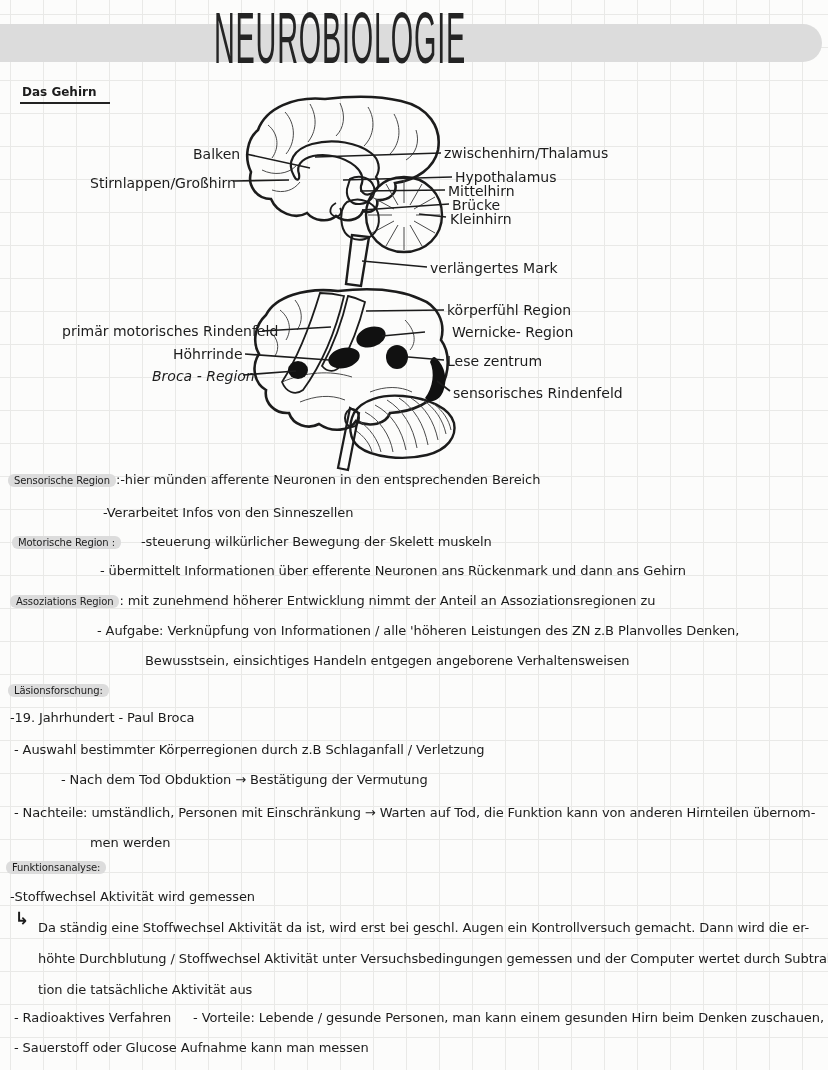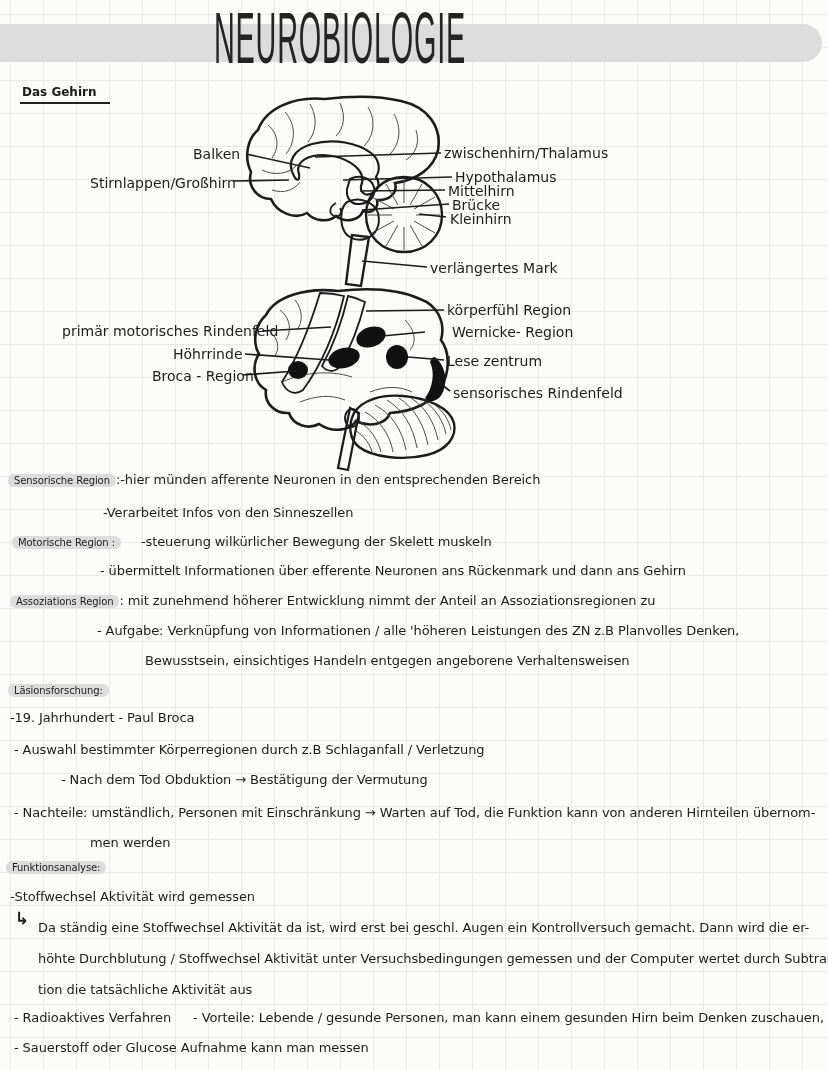--- a/index.html
+++ b/index.html
@@ -157,21 +157,21 @@
 <div class="lbl" style="left:90px;top:175px;">Stirnlappen/Großhirn</div>
 <div class="lbl" style="left:444px;top:145px;">zwischenhirn/Thalamus</div>
 <div class="lbl" style="left:455px;top:169px;">Hypothalamus</div>
 <div class="lbl" style="left:448px;top:183px;">Mittelhirn</div>
 <div class="lbl" style="left:452px;top:197px;">Brücke</div>
 <div class="lbl" style="left:450px;top:211px;">Kleinhirn</div>
 <div class="lbl big" style="left:430px;top:260px;">verlängertes Mark</div>
 
 <div class="lbl" style="left:62px;top:323px;">primär  motorisches  Rindenfeld</div>
 <div class="lbl" style="left:173px;top:346px;">Höhrrinde</div>
-<div class="lbl" style="left:152px;top:368px;">Broca  - Region</div>
+<div class="lbl" style="left:152px;top:368px;font-style:italic;">Broca  - Region</div>
 <div class="lbl" style="left:447px;top:302px;">körperfühl Region</div>
 <div class="lbl" style="left:452px;top:324px;">Wernicke- Region</div>
 <div class="lbl" style="left:447px;top:353px;">Lese zentrum</div>
 <div class="lbl" style="left:453px;top:385px;">sensorisches Rindenfeld</div>
 
 <div class="note" style="left:14px;top:472px;"><span class="hl">Sensorische Region</span><span>:-hier  münden afferente Neuronen in den entsprechenden Bereich</span></div>
 <div class="note" style="left:103px;top:505px;">-Verarbeitet Infos  von den Sinneszellen</div>
 
 <div class="note" style="left:18px;top:534px;"><span class="hl">Motorische Region :</span><span style="margin-left:20px;">-steuerung wilkürlicher Bewegung der Skelett muskeln</span></div>
 <div class="note" style="left:100px;top:563px;">- übermittelt Informationen über efferente Neuronen ans Rückenmark und dann ans Gehirn</div>

